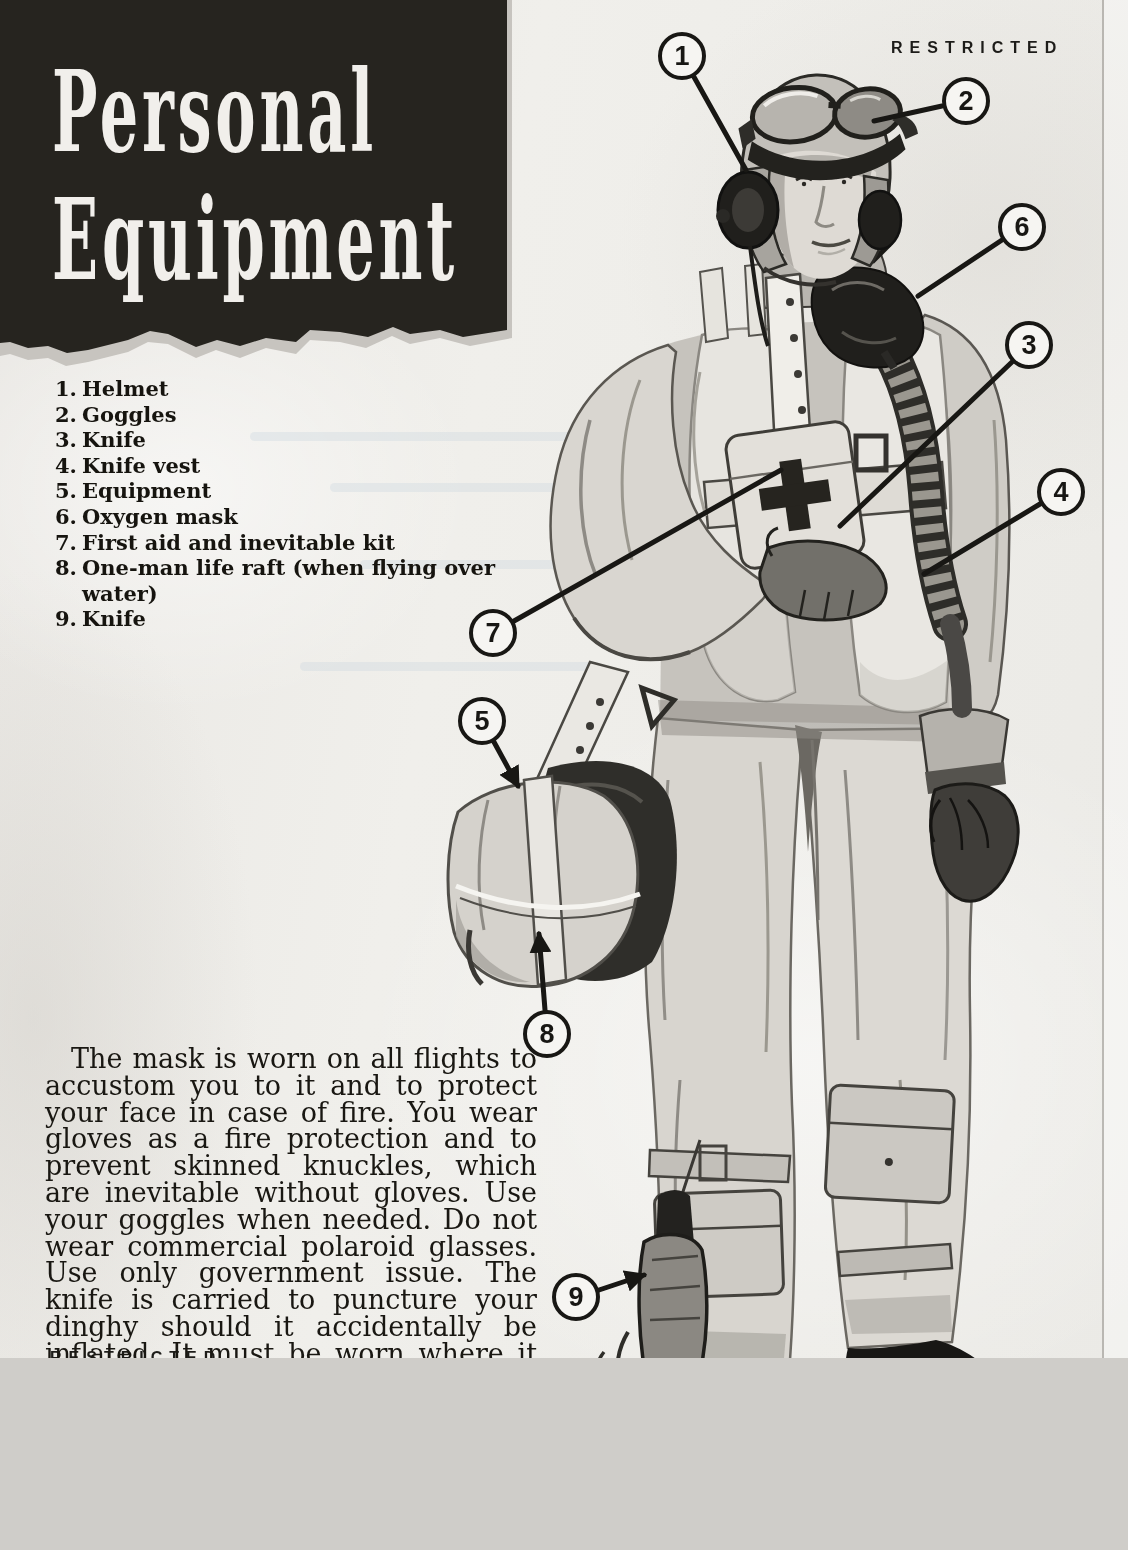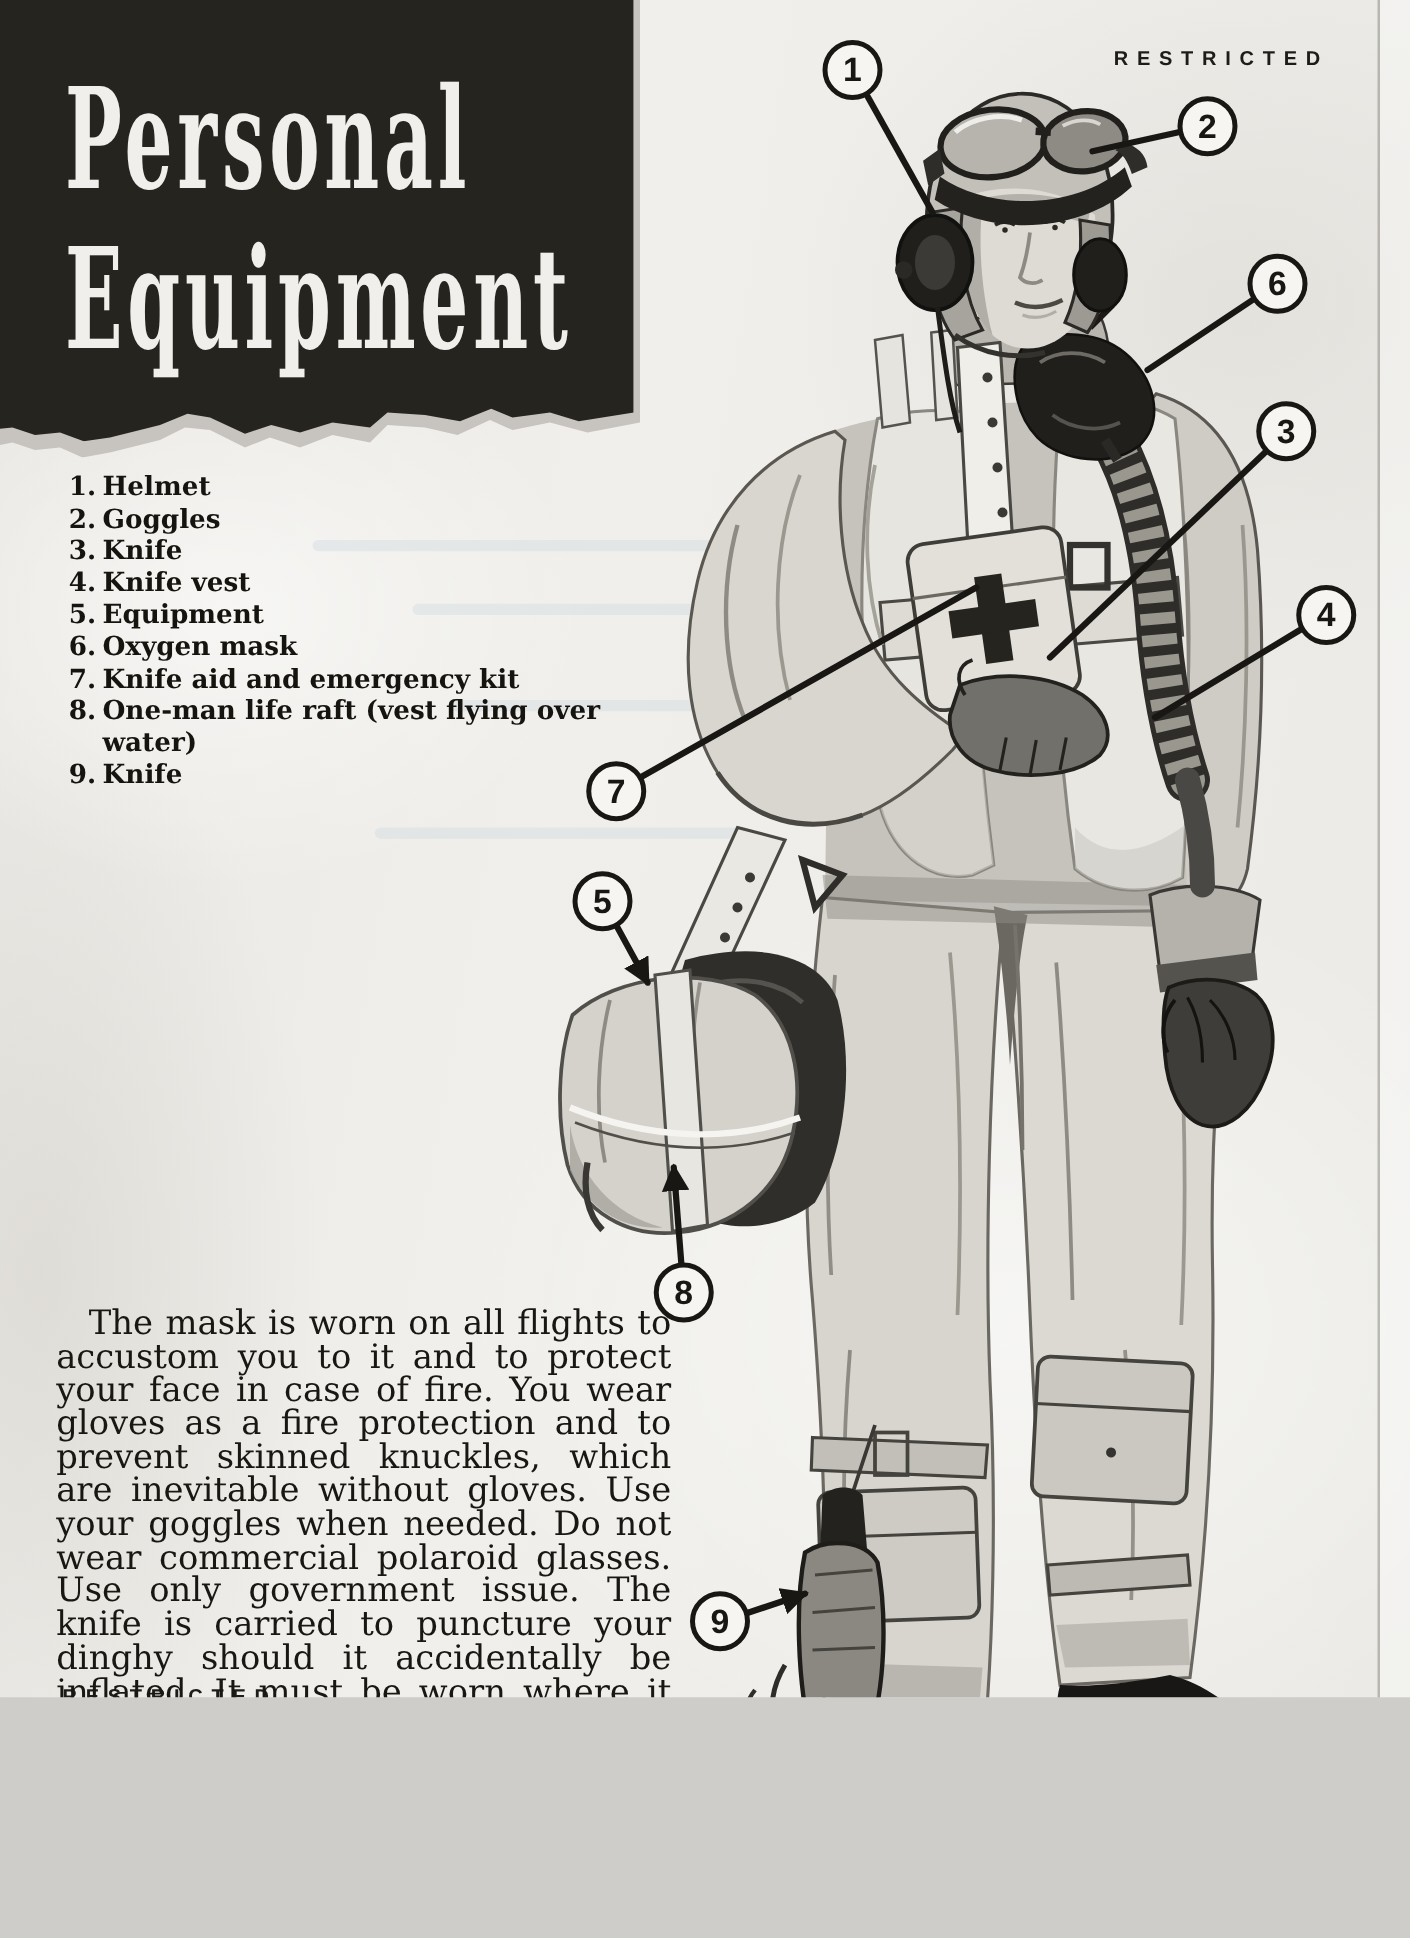--- a/index.html
+++ b/index.html
@@ -95,25 +95,25 @@
     <div class="eq-item">
         <span class="eq-num">5.</span>
         <span class="eq-label">Equipment</span>
       </div>
     <div class="eq-item">
         <span class="eq-num">6.</span>
         <span class="eq-label">Oxygen mask</span>
       </div>
     <div class="eq-item">
         <span class="eq-num">7.</span>
-        <span class="eq-label">Knife aid and emergency kit</span>
+        <span class="eq-label">First aid and inevitable kit</span>
       </div>
     <div class="eq-item">
         <span class="eq-num">8.</span>
-        <span class="eq-label">One-man life raft (vest flying over water)</span>
+        <span class="eq-label">One-man life raft (when flying over water)</span>
       </div>
     <div class="eq-item">
         <span class="eq-num">9.</span>
         <span class="eq-label">Knife</span>
       </div>
   </div>
 
   <div class="abs body-par">The mask is worn on all flights to accustom you to it and to protect your face in case of fire. You wear gloves as a fire protection and to prevent skinned knuckles, which are inevitable without gloves. Use your goggles when needed. Do not wear commercial polaroid glasses. Use only government issue. The knife is carried to puncture your dinghy should it accidentally be inflated. It must be worn where it can be reached easily, preferably on the calf of your leg.</div>
 
   <svg class="abs" style="left:0;top:0;" width="1128" height="1550" viewBox="0 0 1128 1550">

